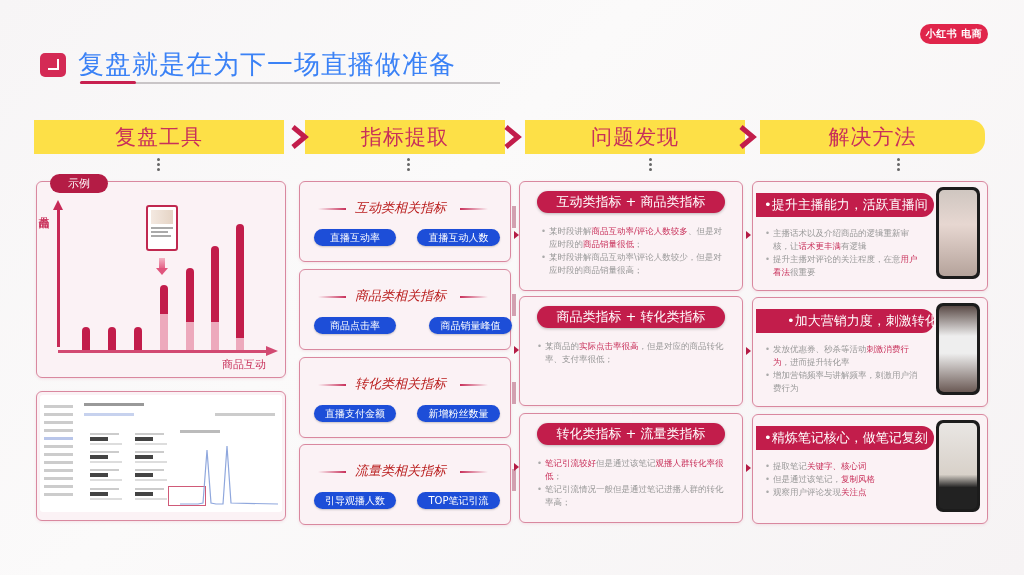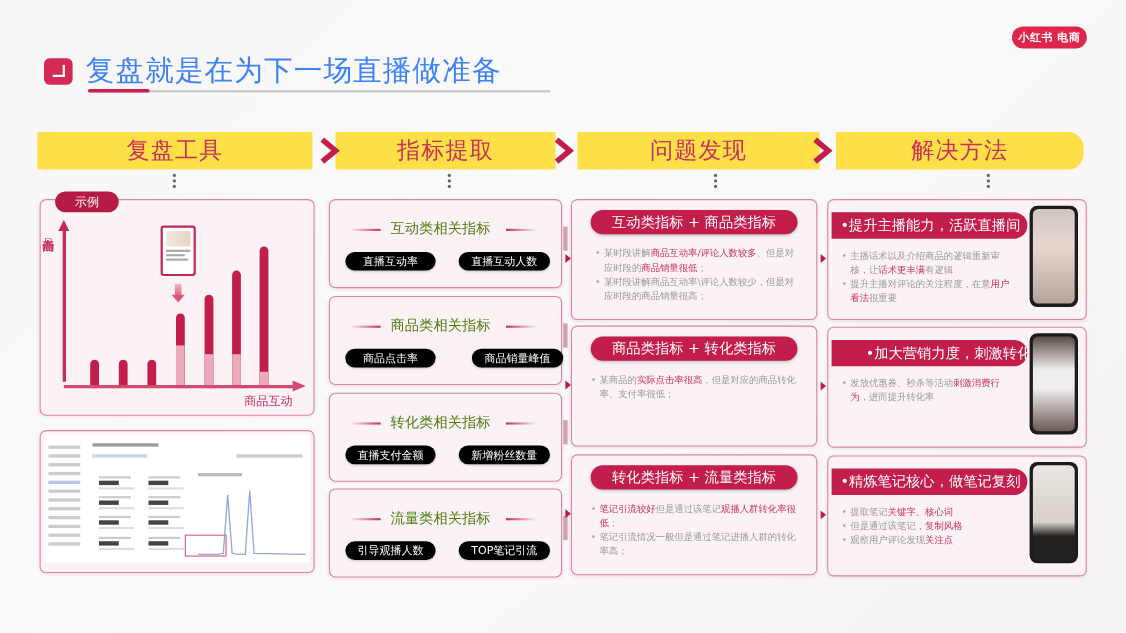--- a/index.html
+++ b/index.html
@@ -72,25 +72,25 @@
   .dash-right-tools { position: absolute; left: 175px; top: 18px; width: 60px; height: 3px; background: #ccc; }
   .dash-grid { position: absolute; left: 50px; top: 38px; width: 88px; height: 75px; }
   .dash-cell { position: absolute; width: 36px; height: 14px; }
   .dash-cell .t { height: 2px; background: #ccc; width: 80%; margin-bottom: 2px; }
   .dash-cell .v { height: 4px; background: #444; width: 50%; margin-bottom: 2px; }
   .dash-cell .s { height: 2px; background: #ddd; width: 90%; }
   .dash-hl { position: absolute; left: 128px; top: 91px; width: 38px; height: 20px; border: 1.5px solid #d05a78; }
   .dash-chart { position: absolute; left: 138px; top: 35px; width: 100px; height: 80px; }
 
   
-  .ind-title { position: absolute; font-size: 13px; color: #4d7c0f; white-space: nowrap; }
+  .ind-title { position: absolute; font-size: 13px; color: #b91c1c; white-space: nowrap; font-style: italic; }
   .ind-line { position: absolute; height: 2px; background: linear-gradient(90deg, transparent, #c8305a); width: 28px; }
   .ind-line.r { background: linear-gradient(90deg, #c8305a, transparent); }
   .pill {
-    position: absolute; height: 17px; background: #000000; color: #fff; font-size: 10px; border-radius: 9px;
+    position: absolute; height: 17px; background: #1d4ed8; color: #fff; font-size: 10px; border-radius: 9px;
     display: flex; align-items: center; justify-content: center; box-shadow: 0 1px 2px rgba(0,0,0,0.2);
   }
   .side-tab { position: absolute; width: 4px; height: 22px; background: #d2a0b0; }
 
   
   .prob-head {
     position: absolute; height: 22px; background: #c21d4b; color: #fff; font-size: 13px; border-radius: 11px;
     display: flex; align-items: center; justify-content: center; box-shadow: 0 1px 3px rgba(0,0,0,0.25);
   }
   .bullets { position: absolute; font-size: 8.5px; line-height: 13px; color: #999; }
@@ -337,20 +337,21 @@
       <li><span>提升主播对评论的关注程度，在意</span><span class="hl">用户看法</span><span>很重要</span></li>
     </ul>
     <div class="phone" style="left: 936px; top: 187px;">
       <div class="screen" style="background: linear-gradient(rgb(207, 198, 192) 0%, rgb(231, 215, 209) 40%, rgb(181, 163, 155) 100%);"></div>
     </div>
     <div class="card" style="left: 752px; top: 297px; width: 236px; height: 110px;"></div>
     <div class="arrow-in" style="left: 746px; top: 347px;"></div>
     <div class="sol-head" style="left: 756px; top: 309px; width: 178px; padding-left: 31px;">•加大营销力度，刺激转化</div>
     <ul class="bullets" style="left: 765px; top: 343px; width: 160px;">
       <li><span>发放优惠券、秒杀等活动</span><span class="hl">刺激消费行为</span><span>，进而提升转化率</span></li>
+      <li><span>增加营销频率与讲解频率，刺激用户消费行为</span><span class="hl"></span><span></span></li>
     </ul>
     <div class="phone" style="left: 936px; top: 303px;">
       <div class="screen" style="background: linear-gradient(rgb(90, 74, 70) 0%, rgb(238, 238, 238) 35%, rgb(238, 238, 238) 55%, rgb(107, 90, 85) 100%);"></div>
     </div>
     <div class="card" style="left: 752px; top: 414px; width: 236px; height: 110px;"></div>
     <div class="arrow-in" style="left: 746px; top: 464px;"></div>
     <div class="sol-head" style="left: 756px; top: 426px; width: 178px;">•精炼笔记核心，做笔记复刻</div>
     <ul class="bullets" style="left: 765px; top: 460px; width: 160px;">
       <li><span>提取笔记</span><span class="hl">关键字、核心词</span><span></span></li>
       <li><span>但是通过该笔记，</span><span class="hl">复制风格</span><span></span></li>

